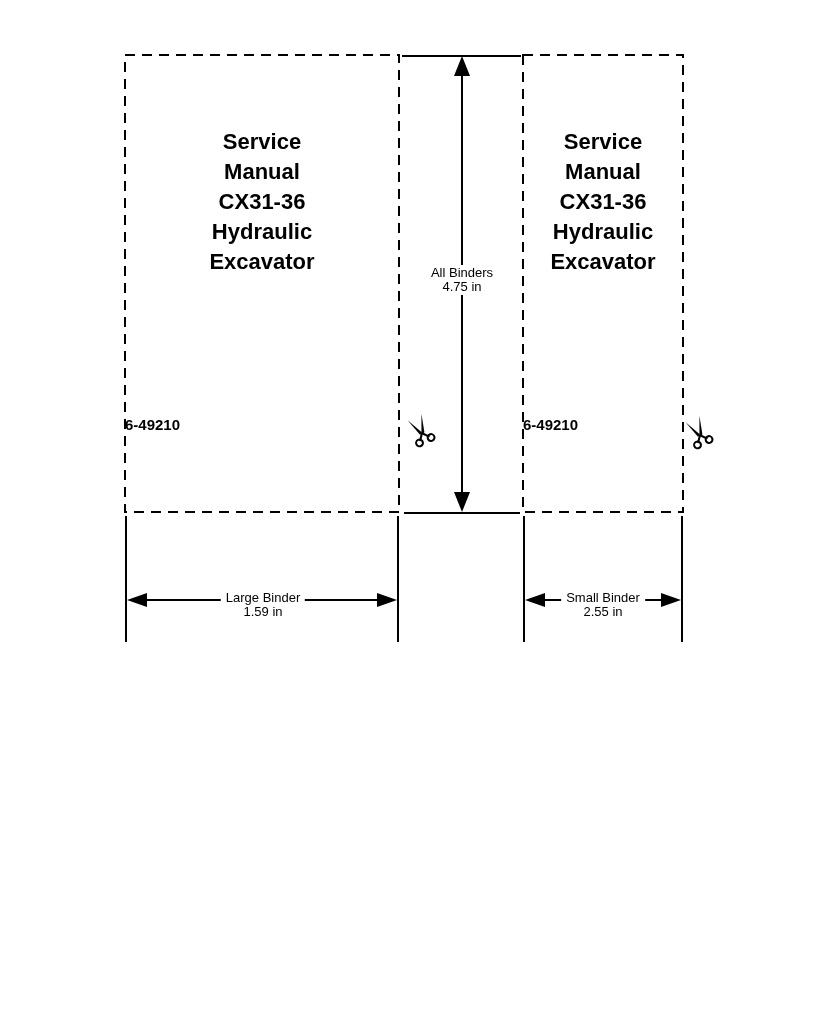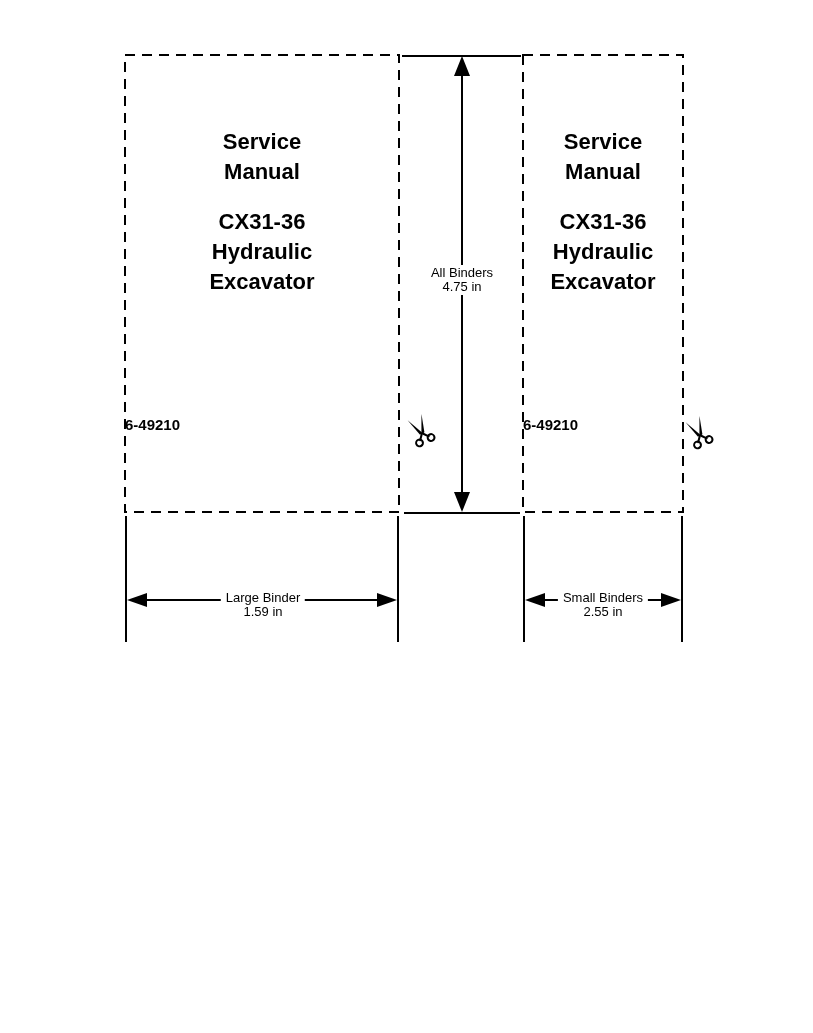--- a/index.html
+++ b/index.html
@@ -48,21 +48,21 @@
   }
   .label-text {
     position: absolute;
     text-align: center;
     font-weight: bold;
     font-size: 22px;
     line-height: 30px;
     color: #000000;
   }
   .model-block {
-    margin-top: 20px;
+    margin-top: 0;
   }
   .part-number {
     position: absolute;
     font-weight: bold;
     font-size: 15px;
     line-height: 16px;
     color: #000000;
   }
   .dim-label {
     position: absolute;
@@ -156,17 +156,17 @@
     <div>All Binders</div>
     <div>4.75 in</div>
   </div>
 
   <div class="dim-label" style="left:263px; top:590px;">
     <div>Large Binder</div>
     <div>1.59 in</div>
   </div>
 
   <div class="dim-label" style="left:603px; top:590px;">
-    <div>Small Binders</div>
+    <div>Small Binder</div>
     <div>2.55 in</div>
   </div>
 
 </div>
 
 </body></html>

